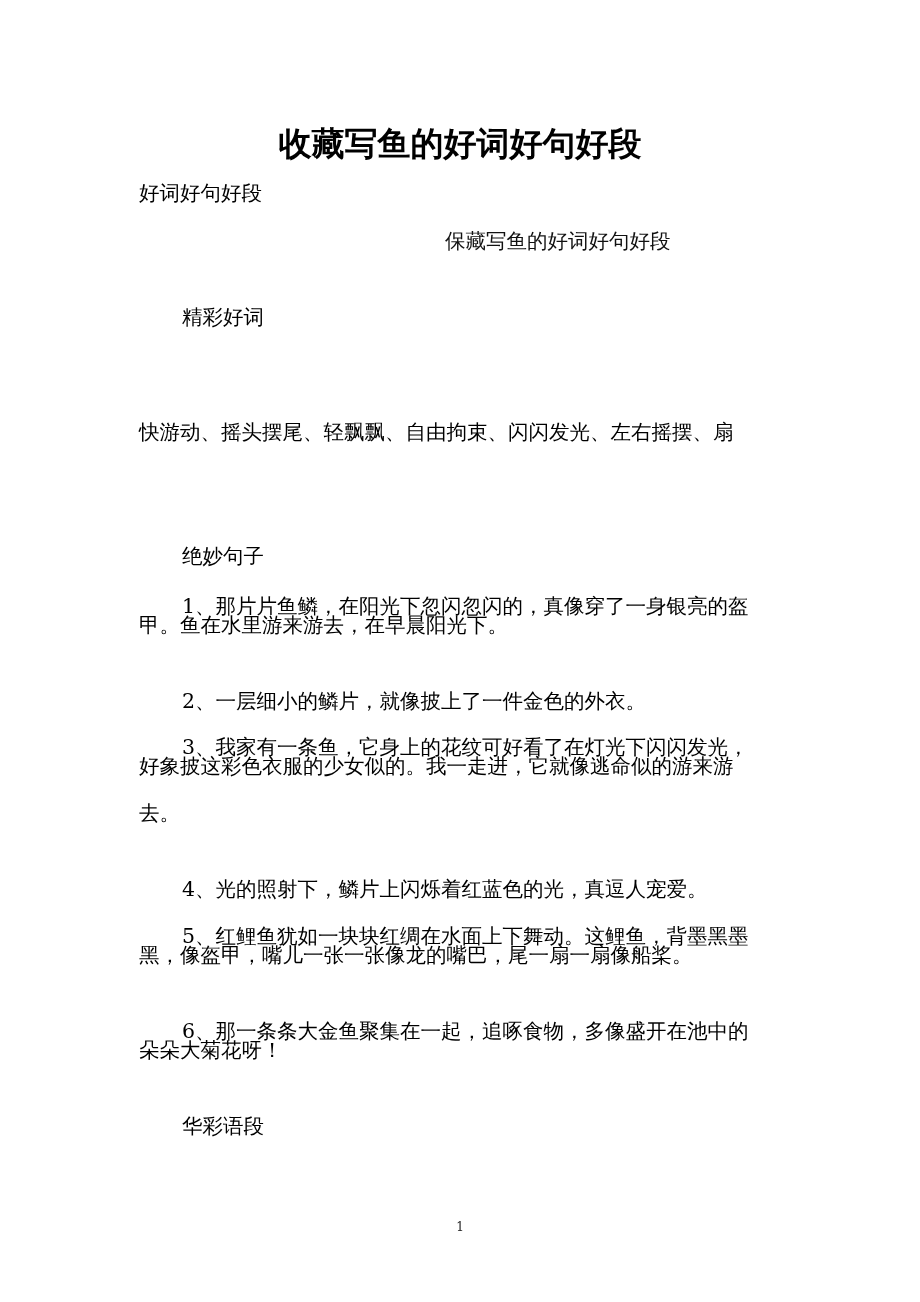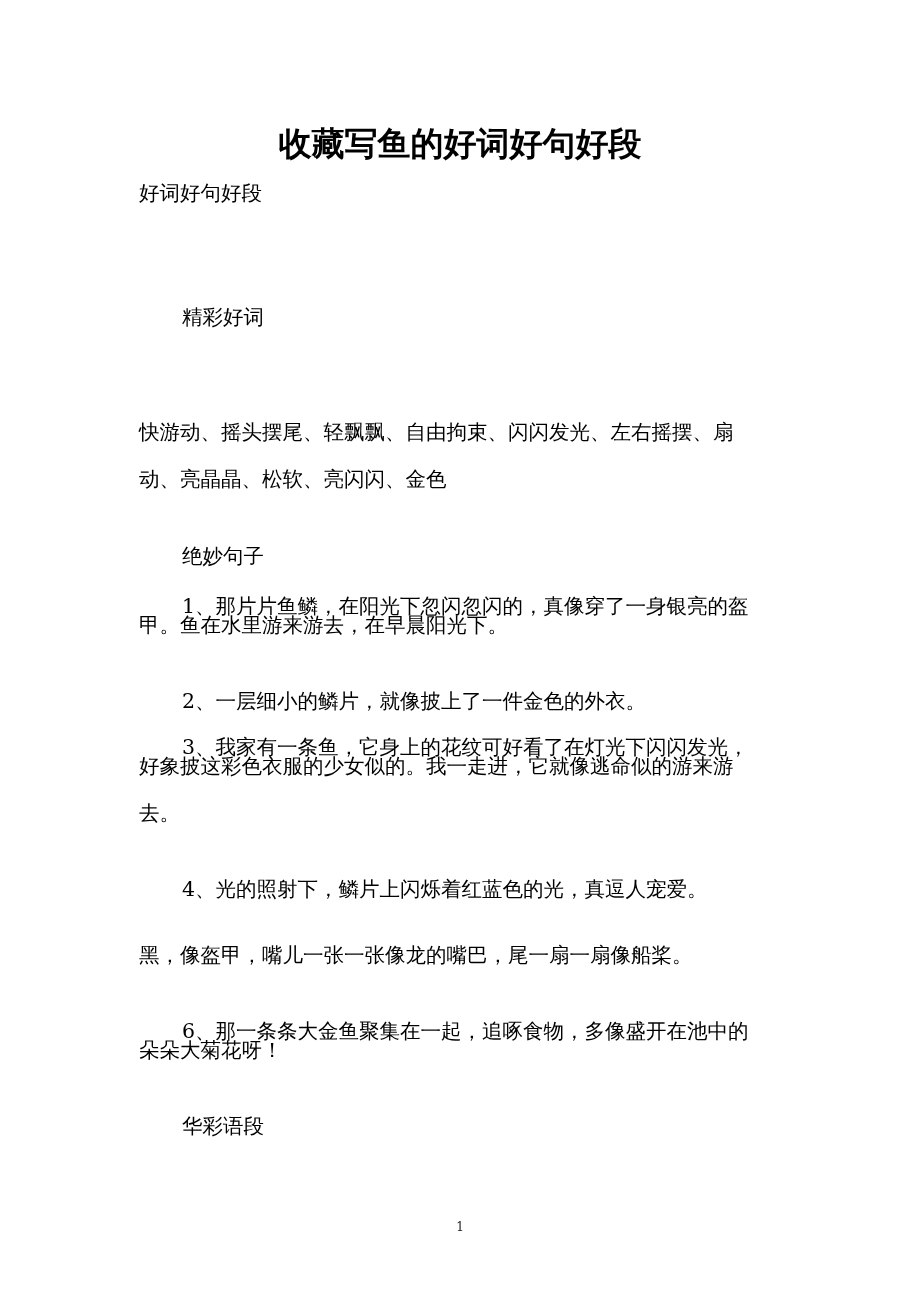--- a/index.html
+++ b/index.html
@@ -13,38 +13,39 @@
   .indent { left:182px;margin-top:28px; }
   .subtitle-right { position:absolute; left:445px; top:218px; font-size:20.5px; line-height:30px; white-space:nowrap; }
   .page-num { position:absolute; left:0; width:920px; text-align:center; top:1212px; font-size:12px; color:#222; }
 </style>
 </head>
 <body>
 
 <div class="page">
   <div class="title">收藏写鱼的好词好句好段</div>
   <div class="line" style="top:170px">好词好句好段</div>
+  <div class="subtitle-right">保藏写鱼的好词好句好段</div>
 
   <div class="line indent" style="top:266px">精彩好词</div>
   <div class="line" style="top:409px">快游动、摇头摆尾、轻飘飘、自由拘束、闪闪发光、左右摇摆、扇</div>
-  <div class="line" style="top:456px">动、亮晶晶、松软、亮闪闪、金色</div>
 
   <div class="line indent" style="top:505px">绝妙句子</div>
 
   <div class="line indent" style="top:555px">1、那片片鱼鳞，在阳光下忽闪忽闪的，真像穿了一身银亮的盔</div>
   <div class="line" style="top:602px">甲。鱼在水里游来游去，在早晨阳光下。</div>
 
   <div class="line indent" style="top:650px">2、一层细小的鳞片，就像披上了一件金色的外衣。</div>
 
   <div class="line indent" style="top:696px">3、我家有一条鱼，它身上的花纹可好看了在灯光下闪闪发光，</div>
   <div class="line" style="top:743px">好象披这彩色衣服的少女似的。我一走进，它就像逃命似的游来游</div>
   <div class="line" style="top:790px">去。</div>
 
   <div class="line indent" style="top:838px">4、光的照射下，鳞片上闪烁着红蓝色的光，真逗人宠爱。</div>
 
+  <div class="line indent" style="top:885px">5、红鲤鱼犹如一块块红绸在水面上下舞动。这鲤鱼，背墨黑墨</div>
   <div class="line" style="top:932px">黑，像盔甲，嘴儿一张一张像龙的嘴巴，尾一扇一扇像船桨。</div>
 
   <div class="line indent" style="top:980px">6、那一条条大金鱼聚集在一起，追啄食物，多像盛开在池中的</div>
   <div class="line" style="top:1027px">朵朵大菊花呀！</div>
 
   <div class="line indent" style="top:1075px">华彩语段</div>
 
   <div class="page-num">1</div>
 </div>
 

